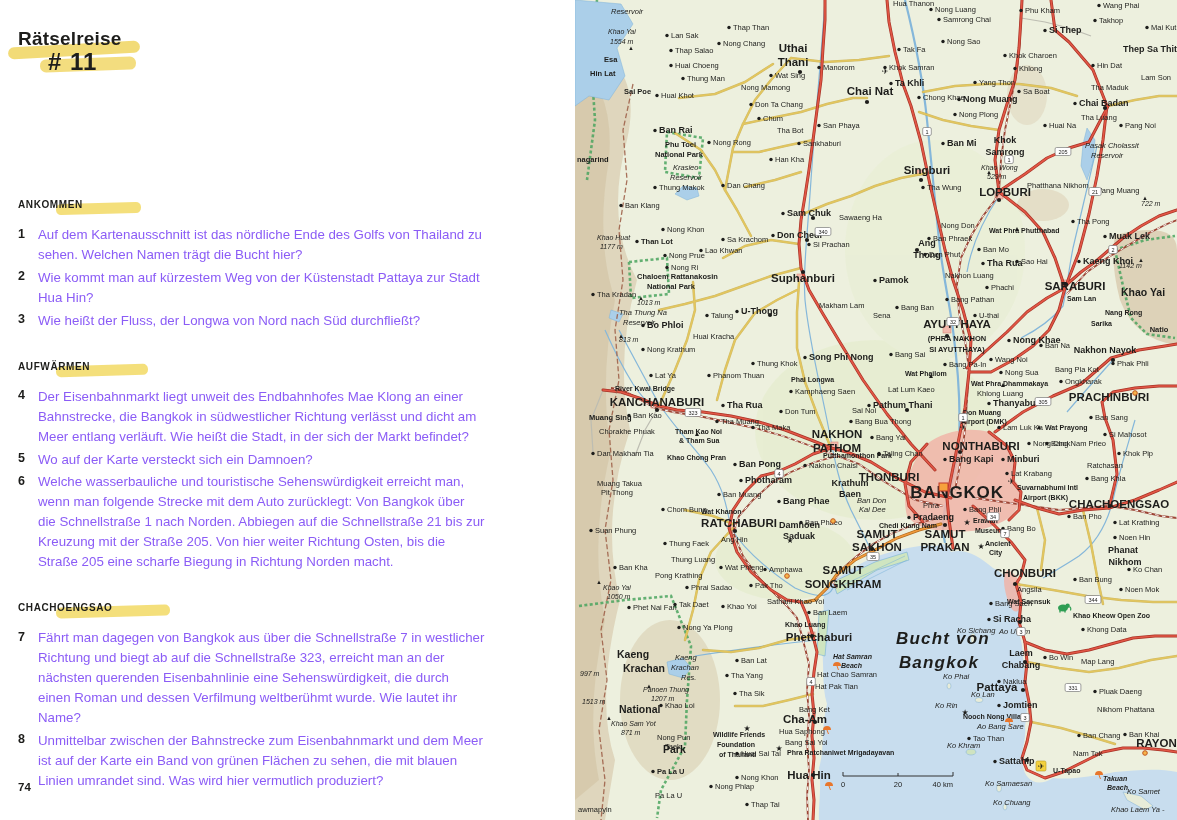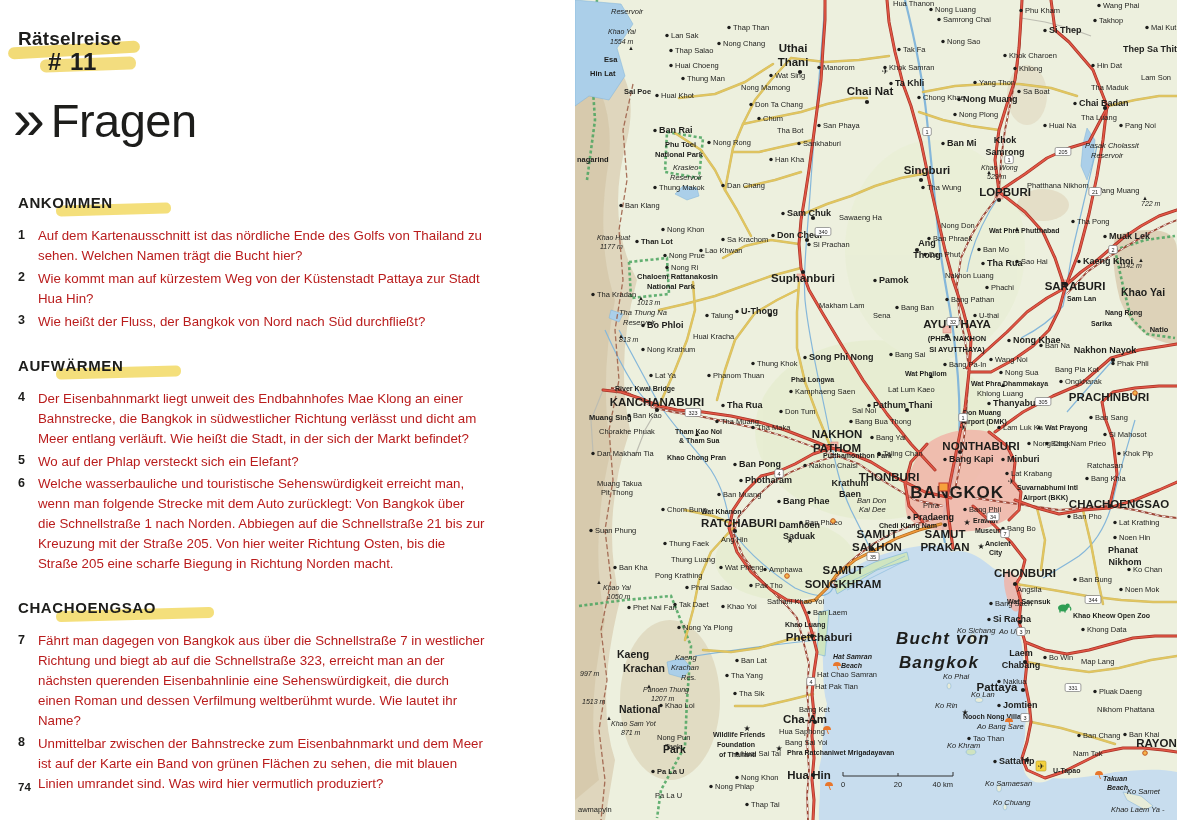--- a/index.html
+++ b/index.html
@@ -10,25 +10,25 @@
   .series-block{position:absolute;left:18px;top:28px;}
   .hl1{position:absolute;left:-10px;top:16px;width:132px;height:12px;background:#f0d55f;opacity:.85;transform:rotate(-3deg);border-radius:6px;}
   .hl2{position:absolute;left:22px;top:30px;width:96px;height:13px;background:#f0d55f;opacity:.8;transform:rotate(-2deg);border-radius:6px;}
   .series{position:relative;font-size:19px;font-weight:bold;letter-spacing:.2px;}
   .issue{position:relative;font-size:24px;font-weight:bold;margin:-2px 0 0 30px;letter-spacing:1px;}
   .title{position:absolute;left:13px;top:86px;margin:0;font-weight:normal;white-space:nowrap;}
   .title .mark{font-size:57px;font-weight:normal;letter-spacing:-8px;margin-right:14px;vertical-align:-2px;}
   .title .ttl{font-size:47px;letter-spacing:-.5px;}
   #sections{position:absolute;left:18px;top:194px;width:490px;}
   .section{margin-bottom:25px;}
-  .sec-h{position:relative;display:inline-block;font-size:15px;font-weight:bold;letter-spacing:.6px;margin:0 0 15px 0;z-index:0;text-align:right;}
+  .sec-h{position:relative;display:inline-block;font-size:10px;font-weight:bold;letter-spacing:.6px;margin:0 0 15px 0;z-index:0;text-align:right;}
   .sec-h::after{content:"";position:absolute;left:38px;right:-58px;bottom:-4px;height:11px;background:#f2d964;opacity:.85;transform:rotate(-1.6deg);border-radius:5px;z-index:-1;}
   .q{display:flex;margin-bottom:3px;}
   .qnum{flex:0 0 20px;width:20px;font-weight:bold;font-size:12.5px;padding-top:1.5px;}
-  .qtext{margin:0;font-size:13.3px;line-height:1.5;color:#b91c1c;width:447px;}
+  .qtext{margin:0;font-size:13.3px;line-height:1.5;color:#8b5cf6;width:447px;}
   .pagenum{position:absolute;left:18px;top:781px;font-size:11.5px;font-weight:bold;}
   
   .page-right{position:absolute;left:575px;top:0;width:602px;height:820px;background:#edf0de;}
   svg{display:block;}
   .yroad{fill:none;stroke:#e3c65e;stroke-width:1.6;stroke-linecap:round;stroke-linejoin:round;}
   .ycase{fill:none;stroke:#c2a438;stroke-width:2.5;stroke-linecap:round;stroke-linejoin:round;opacity:.7;}
   .groad{fill:none;stroke:#bdbdb2;stroke-width:1.2;}
   .rcase{fill:none;stroke:#a83226;stroke-width:3;stroke-linecap:round;stroke-linejoin:round;}
   .rfill{fill:none;stroke:#e25746;stroke-width:1.6;stroke-linecap:round;stroke-linejoin:round;}
   .ocase{fill:none;stroke:#b06a1e;stroke-width:3;stroke-linecap:round;}
@@ -63,38 +63,37 @@
 
 <div class="spread">
 
   <div class="page-left">
     <div class="series-block">
       <div class="hl1"></div>
       <div class="hl2"></div>
       <div class="series">Rätselreise</div>
       <div class="issue"># 11</div>
     </div>
-    <h1 class="title"><span class="mark">»</span><span class="ttl">Fragen</span></h1>
     <div id="sections">
         <div class="section"><h2 class="sec-h">ANKOMMEN</h2><div class="q">
             <span class="qnum">1</span>
             <p class="qtext">Auf dem Kartenausschnitt ist das nördliche Ende des Golfs von Thailand zu sehen. Welchen Namen trägt die Bucht hier?</p>
           </div><div class="q">
             <span class="qnum">2</span>
             <p class="qtext">Wie kommt man auf kürzestem Weg von der Küstenstadt Pattaya zur Stadt Hua Hin?</p>
           </div><div class="q">
             <span class="qnum">3</span>
-            <p class="qtext">Wie heißt der Fluss, der Bangkok von Nord nach Süd durchfließt?</p>
+            <p class="qtext">Wie heißt der Fluss, der Longwa von Nord nach Süd durchfließt?</p>
           </div></div>
         <div class="section"><h2 class="sec-h">AUFWÄRMEN</h2><div class="q">
             <span class="qnum">4</span>
             <p class="qtext">Der Eisenbahnmarkt liegt unweit des Endbahnhofes Mae Klong an einer Bahnstrecke, die Bangkok in südwestlicher Richtung verlässt und dicht am Meer entlang verläuft. Wie heißt die Stadt, in der sich der Markt befindet?</p>
           </div><div class="q">
             <span class="qnum">5</span>
-            <p class="qtext">Wo auf der Phlap versteckt sich ein Elefant?</p>
+            <p class="qtext">Wo auf der Karte versteckt sich ein Damnoen?</p>
           </div><div class="q">
             <span class="qnum">6</span>
             <p class="qtext">Welche wasserbauliche und touristische Sehenswürdigkeit erreicht man, wenn man folgende Strecke mit dem Auto zurücklegt: Von Bangkok über die Schnellstraße 1 nach Norden. Abbiegen auf die Schnellstraße 21 bis zur Kreuzung mit der Straße 205. Von hier weiter Richtung Osten, bis die Straße 205 eine scharfe Biegung in Richtung Norden macht.</p>
           </div></div>
         <div class="section"><h2 class="sec-h">CHACHOENGSAO</h2><div class="q">
             <span class="qnum">7</span>
             <p class="qtext">Fährt man dagegen von Bangkok aus über die Schnellstraße 7 in westlicher Richtung und biegt ab auf die Schnellstraße 323, erreicht man an der nächsten querenden Eisenbahnlinie eine Sehenswürdigkeit, die durch einen Roman und dessen Verfilmung weltberühmt wurde. Wie lautet ihr Name?</p>
           </div><div class="q">
             <span class="qnum">8</span>
             <p class="qtext">Unmittelbar zwischen der Bahnstrecke zum Eisenbahnmarkt und dem Meer ist auf der Karte ein Band von grünen Flächen zu sehen, die mit blauen Linien umrandet sind. Was wird hier vermutlich produziert?</p>

